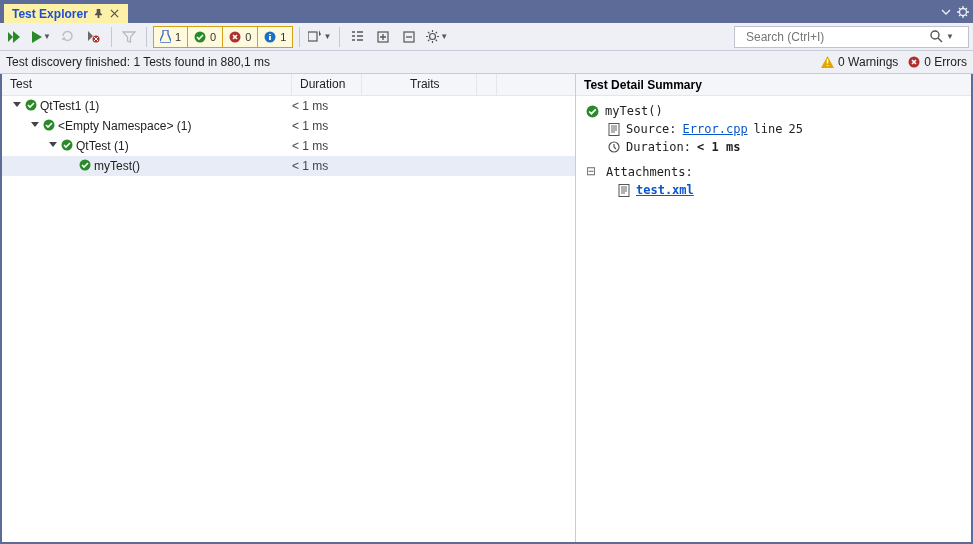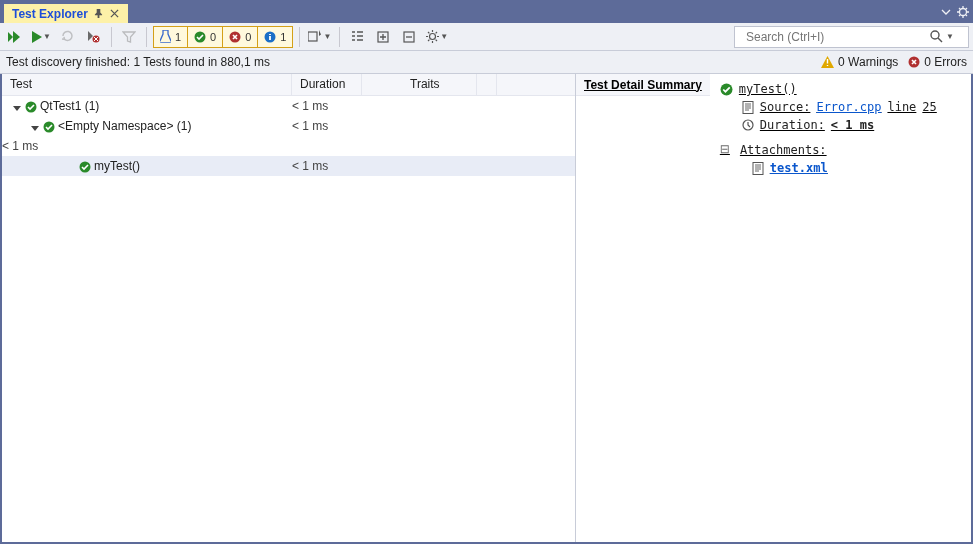--- a/index.html
+++ b/index.html
@@ -25,34 +25,34 @@
   .searchbox { margin-left: auto; width: 235px; height: 22px; border: 1px solid #bfc3d0; background: #fff; display: flex; align-items: center; padding: 0 11px; }
   .searchbox input { border: none; outline: none; flex: 1; font-size: 12px; color: #666; background: transparent; }
   .search-drop { font-size: 8px; color: #555; padding: 0 3px; cursor: pointer; }
 
   .statusbar { height: 23px; background: #eef0f5; border-bottom: 1px solid #c8ccd8; display: flex; align-items: center; padding: 0 6px; color: #222; justify-content: space-between; }
   .status-spacer { flex: 1; }
   .status-item { display: flex; align-items: center; gap: 4px; margin-left: 10px; }
 
   .content { flex: 1; display: flex; background: #fff; margin: 0 2px 2px 2px; }
   .left { flex: 1; display: flex; flex-direction: column; border-right: 1px solid #c8ccd8; }
-  .right { width: 395px; display: flex; flex-direction: row; text-decoration: underline; }
+  .right { width: 395px; display: flex; flex-direction: column; }
 
   .cols { height: 22px; display: flex; border-bottom: 1px solid #e4e6ee; background: #f5f6fa; }
   .col { padding: 3px 8px; border-right: 1px solid #e4e6ee; color: #222; }
   .col-test { width: 290px; }
   .col-dur { width: 70px; }
   .col-traits { width: 75px; margin-left: 40px; }
   .col-err { flex: 1; }
   .col-spare { width: 20px; }
 
   .tree { flex: 1; overflow: auto; }
   .row { display: flex; align-items: center; height: 20px; }
   .row.sel { background: #e8ecf6; }
-  .cell-test { width: 290px; display: flex; align-items: flex-end; gap: 3px; }
+  .cell-test { width: 290px; display: flex; align-items: flex-start; gap: 3px; }
   .cell-dur { width: 70px; color: #444; }
   .expander { width: 10px; height: 10px; display: inline-flex; align-items: center; justify-content: center; cursor: pointer; }
   .node-label { color: #222; }
 
   .right-hdr { padding: 4px 8px; font-weight: bold; border-bottom: 1px solid #e4e6ee; background: #f5f6fa; height: 22px; display: flex; align-items: center; }
   .right-body { flex: 1; padding: 6px 10px; font-family: Consolas, monospace; font-size: 12.5px; color: #222; }
   .detail-row { display: flex; align-items: center; gap: 6px; padding: 2px 0; }
   .indent { margin-left: 22px; }
   .link { color: #0a56cc; text-decoration: underline; cursor: pointer; }
   .mono-label { font-family: Consolas, monospace; }
@@ -259,20 +259,34 @@
               <svg width="12" height="12" viewBox="0 0 12 12">
                 <circle cx="6" cy="6" r="5.5" fill="#2a8a2a"></circle>
                 <path d="M3 6l2 2 4-4" stroke="#fff" stroke-width="1.6" fill="none"></path>
               </svg>
             </span>
             <span class="node-label">&lt;Empty Namespace&gt; (1)</span>
           </div>
           <div class="cell-dur">&lt; 1 ms</div>
         </div>
         <div class="row">
+          <div class="cell-test" style="padding-left: 46px;">
+            <span class="expander">
+              <svg width="9" height="9" viewBox="0 0 9 9">
+                <path d="M0 2 L8 2 L4 7 z" fill="#444"></path>
+              </svg>
+            </span>
+            <span>
+              <svg width="12" height="12" viewBox="0 0 12 12">
+                <circle cx="6" cy="6" r="5.5" fill="#2a8a2a"></circle>
+                <path d="M3 6l2 2 4-4" stroke="#fff" stroke-width="1.6" fill="none"></path>
+              </svg>
+            </span>
+            <span class="node-label">QtTest (1)</span>
+          </div>
           <div class="cell-dur">&lt; 1 ms</div>
         </div>
         <div class="row sel">
           <div class="cell-test" style="padding-left: 64px;">
             <span class="expander"></span>
             <span>
               <svg width="12" height="12" viewBox="0 0 12 12">
                 <circle cx="6" cy="6" r="5.5" fill="#2a8a2a"></circle>
                 <path d="M3 6l2 2 4-4" stroke="#fff" stroke-width="1.6" fill="none"></path>
               </svg>

